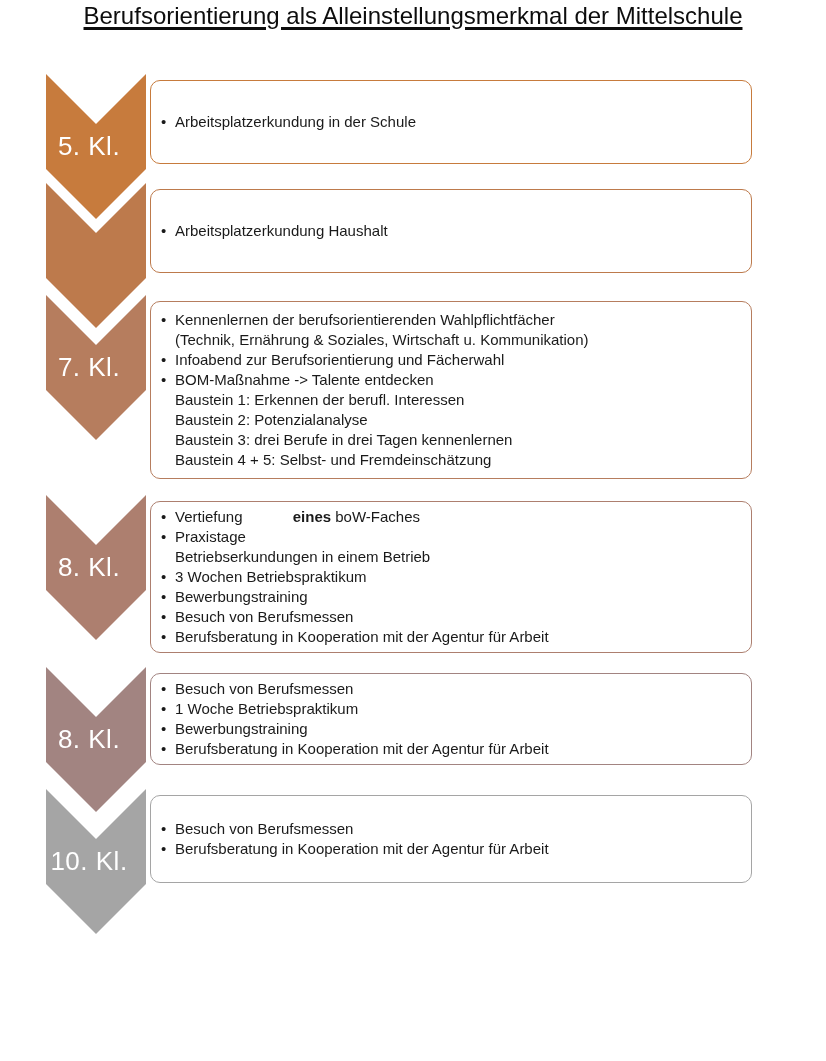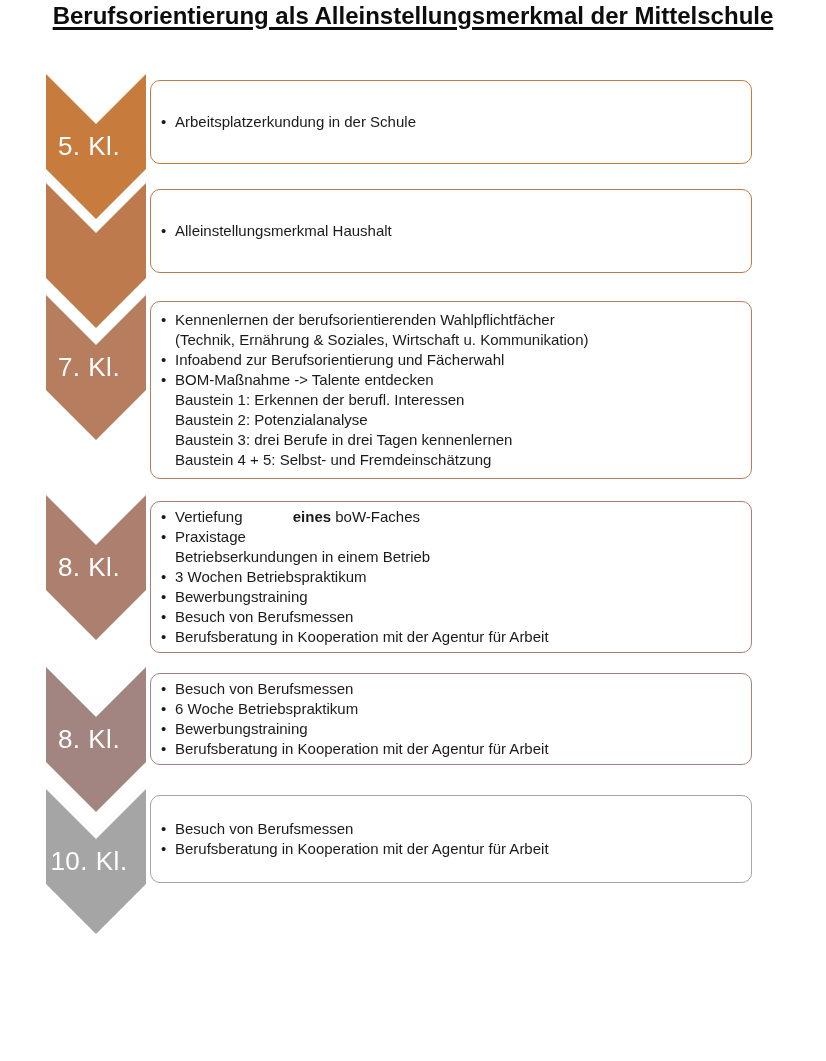--- a/index.html
+++ b/index.html
@@ -2,21 +2,21 @@
 <html lang="de"><head>
 <meta charset="utf-8">
 <style>
   html,body{margin:0;padding:0;}
   body{
     width:826px;height:1061px;background:#ffffff;
     font-family:"Liberation Sans",sans-serif;color:#1a1a1a;
     overflow:hidden;
   }
   .title{
-    text-align:center;font-weight:bold;font-size:24px;color:#0d0d0d;
+    text-align:center;font-weight:normal;font-size:24px;color:#0d0d0d;
     margin:2px 10px 0;
     text-decoration:underline;text-decoration-thickness:2.5px;text-underline-offset:3px;
   }
   .diagram{margin-top:50px;}
   .row{
     position:relative;
     margin-left:150px;margin-right:74px;
     border:1.3px solid #999;border-radius:10px;
     box-sizing:border-box;
     display:flex;flex-direction:column;justify-content:center;
@@ -48,21 +48,21 @@
         <span class="bullet">•</span>
         <span class="txt">Arbeitsplatzerkundung in der Schule</span>
       </div>
     </section>
     <section class="row" style="min-height: 84px; margin-bottom: 28px; border-color: rgb(189, 122, 76);">
       <svg width="100" height="145" viewBox="0 0 100 145" class="chevron">
         <polygon points="0,0 50,50 100,0 100,95 50,145 0,95" fill="#BD7A4C"></polygon>
       </svg>
       <div class="line">
         <span class="bullet">•</span>
-        <span class="txt">Alleinstellungsmerkmal Haushalt</span>
+        <span class="txt">Arbeitsplatzerkundung Haushalt</span>
       </div>
     </section>
     <section class="row" style="min-height: 178px; margin-bottom: 22px; border-color: rgb(182, 125, 94);">
       <svg width="100" height="145" viewBox="0 0 100 145" class="chevron">
         <polygon points="0,0 50,50 100,0 100,95 50,145 0,95" fill="#B67D5E"></polygon>
       </svg>
       <div class="chev-label">7. Kl.</div>
       <div class="line">
         <span class="bullet">•</span>
         <span class="txt">Kennenlernen der berufsorientierenden Wahlpflichtfächer</span>
@@ -134,21 +134,21 @@
       <svg width="100" height="145" viewBox="0 0 100 145" class="chevron">
         <polygon points="0,0 50,50 100,0 100,95 50,145 0,95" fill="#A28481"></polygon>
       </svg>
       <div class="chev-label">8. Kl.</div>
       <div class="line">
         <span class="bullet">•</span>
         <span class="txt">Besuch von Berufsmessen</span>
       </div>
       <div class="line">
         <span class="bullet">•</span>
-        <span class="txt">6 Woche Betriebspraktikum</span>
+        <span class="txt">1 Woche Betriebspraktikum</span>
       </div>
       <div class="line">
         <span class="bullet">•</span>
         <span class="txt">Bewerbungstraining</span>
       </div>
       <div class="line">
         <span class="bullet">•</span>
         <span class="txt">Berufsberatung in Kooperation mit der Agentur für Arbeit</span>
       </div>
     </section>

